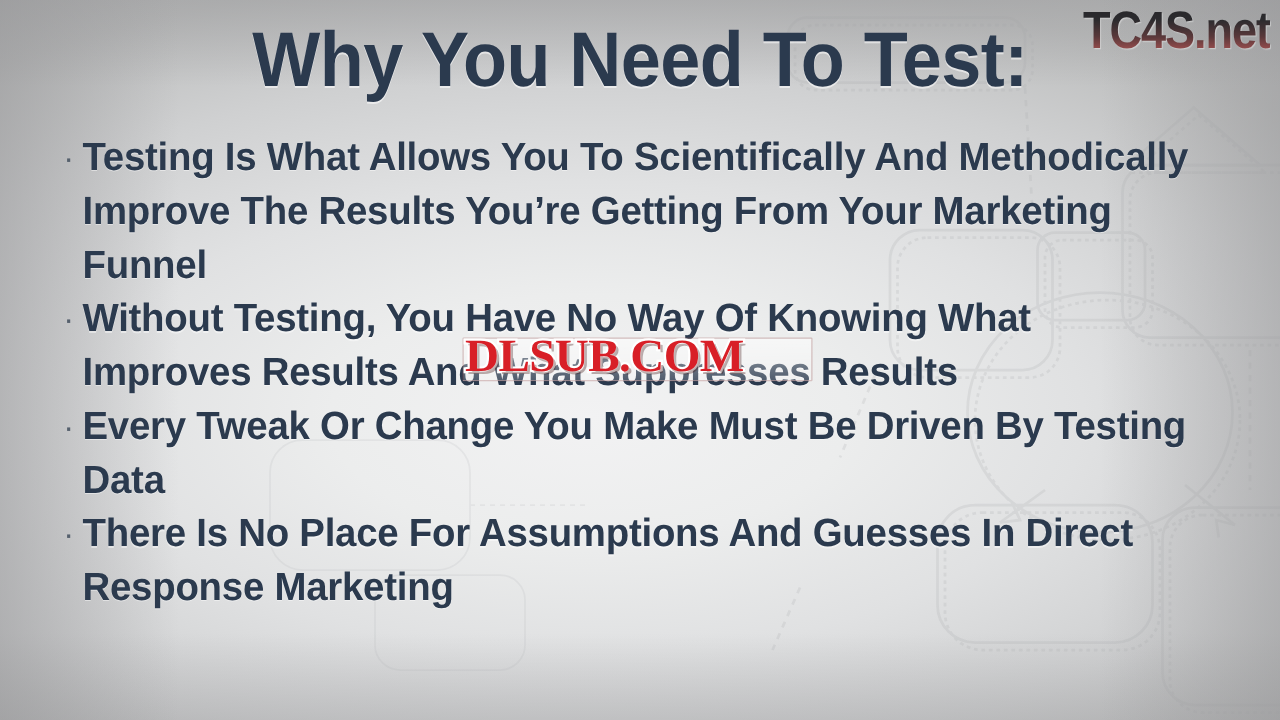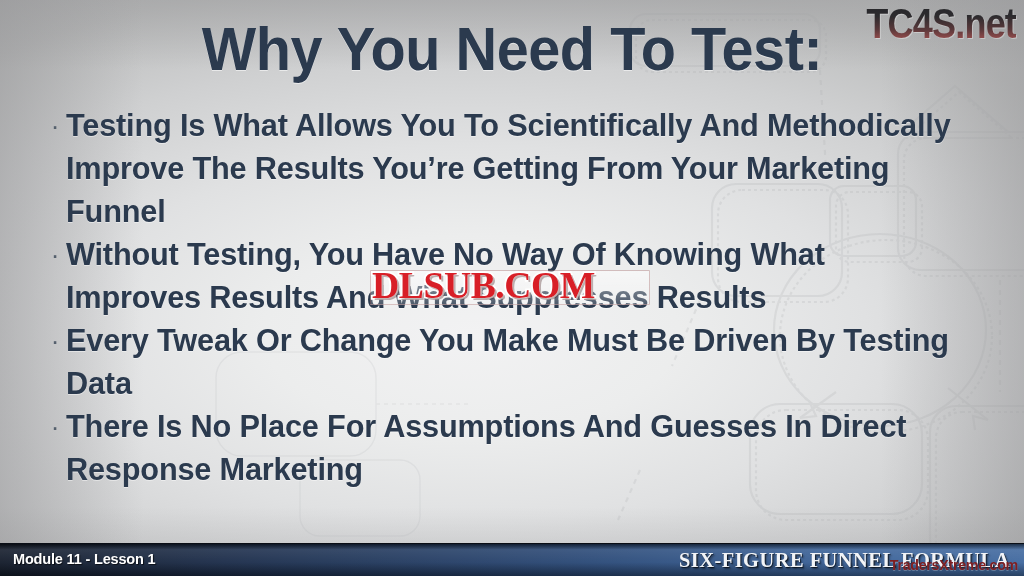--- a/index.html
+++ b/index.html
@@ -279,19 +279,14 @@
       <span class="bullet-dot">·</span>
       <span class="bullet-text">There Is No Place For Assumptions And Guesses In Direct Response Marketing</span>
     </div>
   </div>
 
   <div class="wm-dlsub-plate"></div>
   <div class="wm-dlsub">DLSUB.COM</div>
 
   <div class="wm-tc4s">TC4S.net</div>
 
-  <div class="footer">
-    <div class="footer-left">Module 11 - Lesson 1</div>
-    <div class="footer-brand">SIX-FIGURE FUNNEL FORMULA</div>
-    <div class="footer-wm">TradersXtreme.com</div>
-  </div>
 
 </div>
 
 </body></html>

